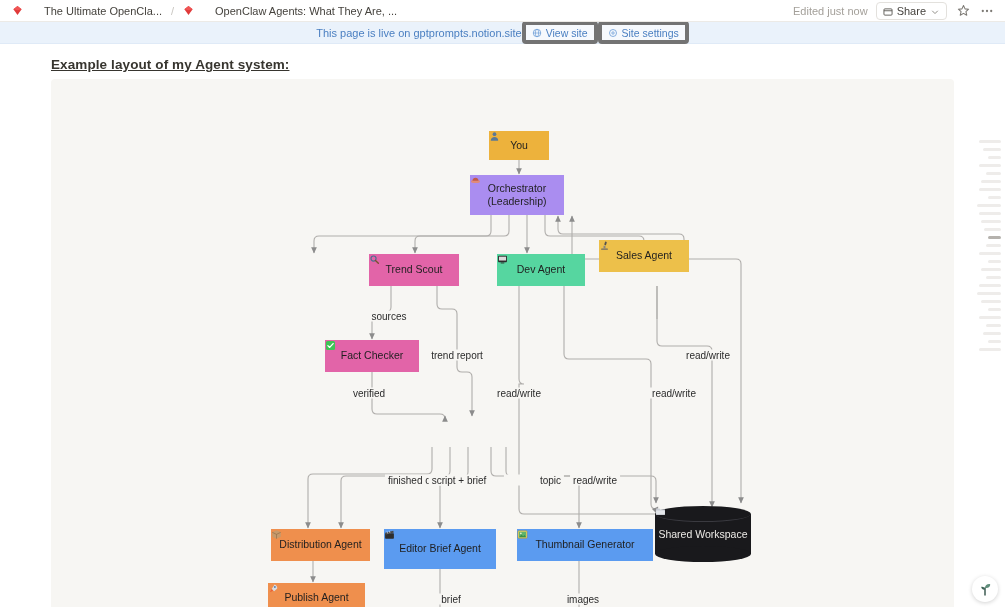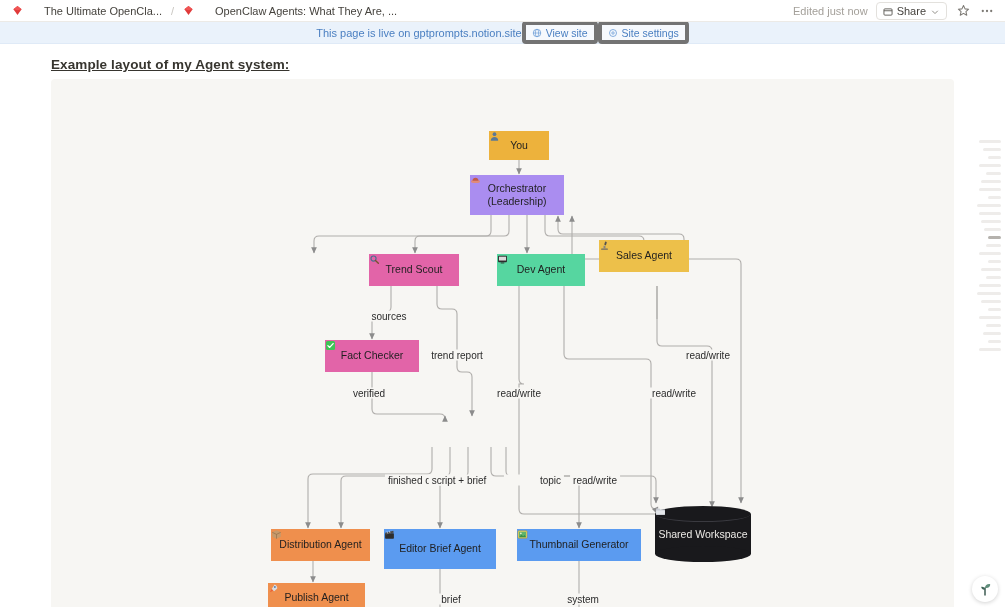--- a/index.html
+++ b/index.html
@@ -327,21 +327,21 @@
           <span class="nlabel">Distribution Agent</span>
         </div>
         <div class="node" style="left: 333px; top: 450px; width: 112px; height: 40px; background: rgb(91, 155, 240); color: rgb(31, 31, 31);">
           <svg xmlns="http://www.w3.org/2000/svg" viewBox="0 0 16 16" class="node-ico">
             <rect x="1.6" y="6" width="12.8" height="8" rx="1" fill="#2e2e2e"></rect>
             <path d="M1.6 5.6 L13.4 2.4 L14.4 5.2 L2.6 8.4 Z" fill="#4a4a4a"></path>
             <path d="M4.4 3.4 L5.6 6.8 M7.6 2.6 L8.8 6" stroke="#e8e8e8" stroke-width=".9"></path>
           </svg>
           <span class="nlabel">Editor Brief Agent</span>
         </div>
-        <div class="node" style="left: 466px; top: 450px; width: 124px; height: 32px; background: rgb(91, 155, 240); color: rgb(31, 31, 31);">
+        <div class="node" style="left: 466px; top: 450px; width: 136px; height: 32px; background: rgb(91, 155, 240); color: rgb(31, 31, 31);">
           <svg xmlns="http://www.w3.org/2000/svg" viewBox="0 0 16 16" class="node-ico">
             <rect x="1.4" y="2.6" width="13.2" height="10.8" rx="1.2" fill="#f0d86a" stroke="#a88f2c" stroke-width=".8"></rect>
             <rect x="2.8" y="4" width="10.4" height="8" fill="#5fb46a"></rect>
             <circle cx="5.6" cy="6.4" r="1.2" fill="#f7f3c8"></circle>
             <path d="M2.8 12 L6.4 8.2 L9 10.4 L11 8.8 L13.2 12 Z" fill="#3a8f49"></path>
           </svg>
           <span class="nlabel">Thumbnail Generator</span>
         </div>
         <div class="cyl" style="left: 604px; top: 427px; width: 96px; height: 56px;">
           <div class="cyl-body"></div>
@@ -367,21 +367,21 @@
         <div class="elabel" style="left: 406px; top: 276px;">trend report</div>
         <div class="elabel" style="left: 318px; top: 314px;">verified</div>
         <div class="elabel" style="left: 468px; top: 314px;">read/write</div>
         <div class="elabel" style="left: 623px; top: 314px;">read/write</div>
         <div class="elabel" style="left: 657px; top: 276px;">read/write</div>
         <div class="elabel" style="left: 340px; top: 401px; margin-left: 32px;">finished content</div>
         <div class="elabel" style="left: 408px; top: 401px;">script + brief</div>
         <div class="elabel" style="left: 483px; top: 401px; padding-left: 36px;">topic</div>
         <div class="elabel" style="left: 544px; top: 401px;">read/write</div>
         <div class="elabel" style="left: 400px; top: 520px;">brief</div>
-        <div class="elabel" style="left: 532px; top: 520px;">system</div>
+        <div class="elabel" style="left: 532px; top: 520px;">images</div>
       </div>
   </div>
 
   <div class="outline" id="outline">
       <div class="otick" style="width: 22px;"></div>
       <div class="otick" style="width: 18px;"></div>
       <div class="otick" style="width: 13px;"></div>
       <div class="otick" style="width: 22px;"></div>
       <div class="otick" style="width: 15px;"></div>
       <div class="otick" style="width: 20px;"></div>

